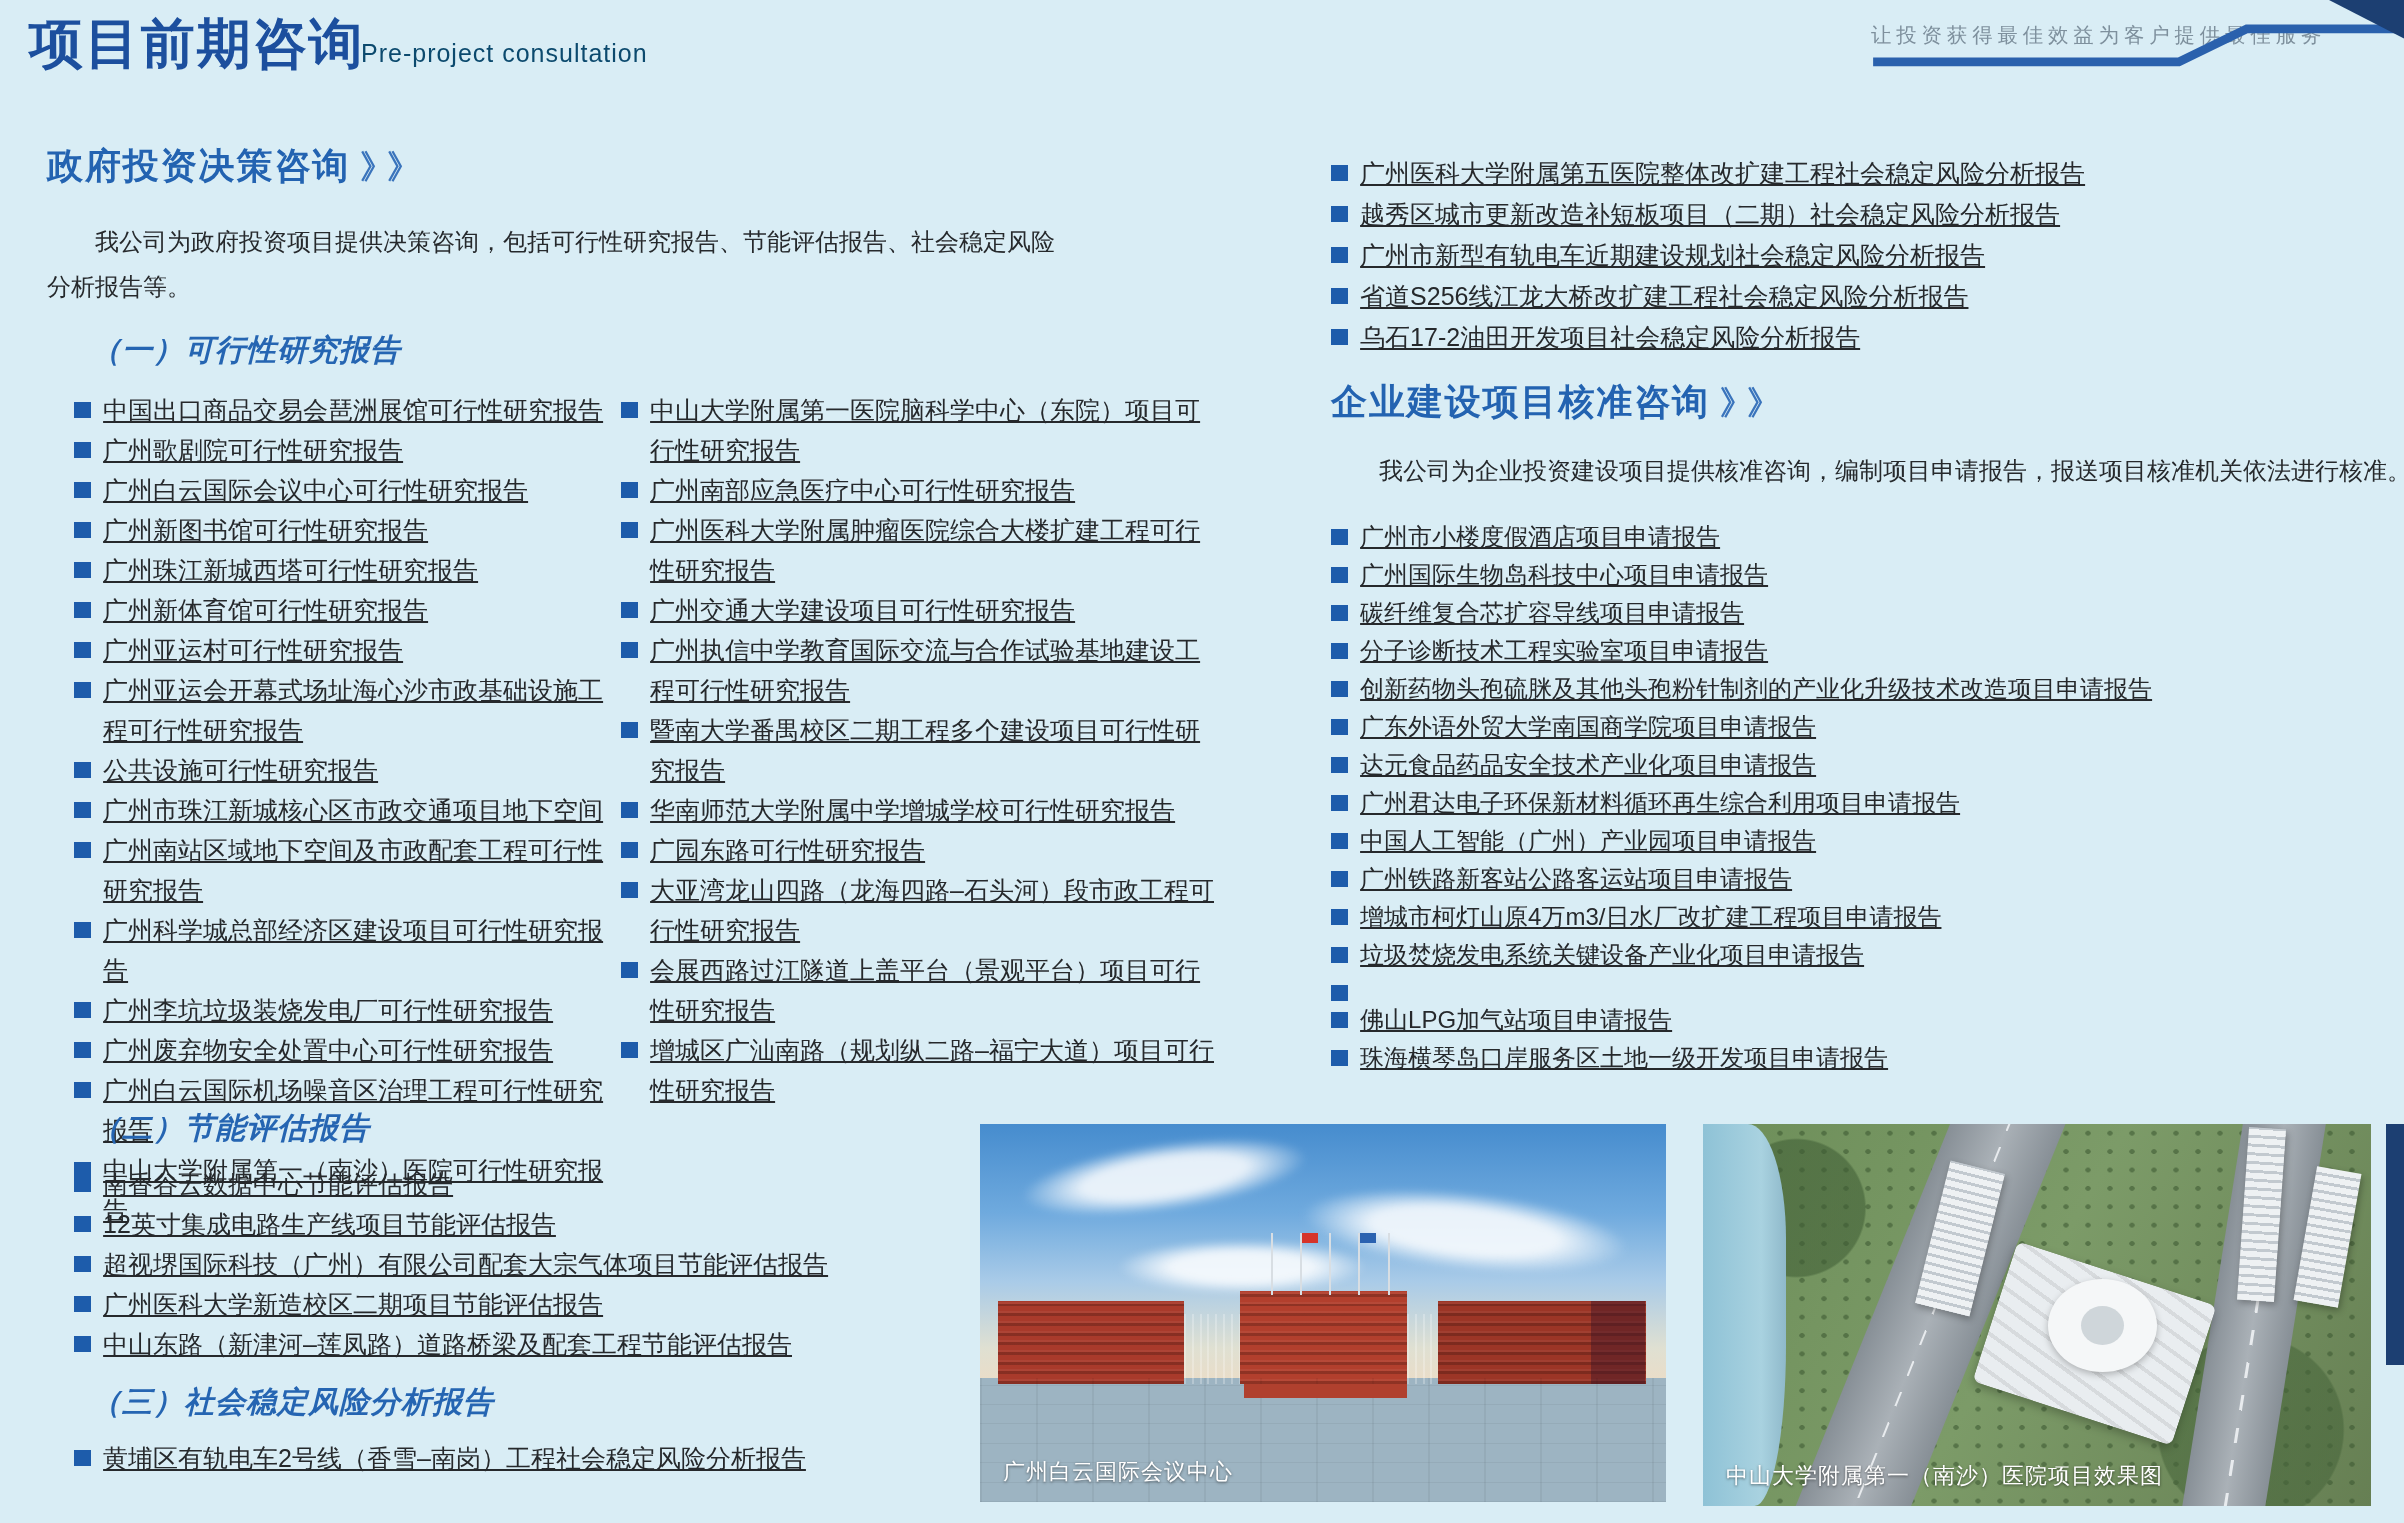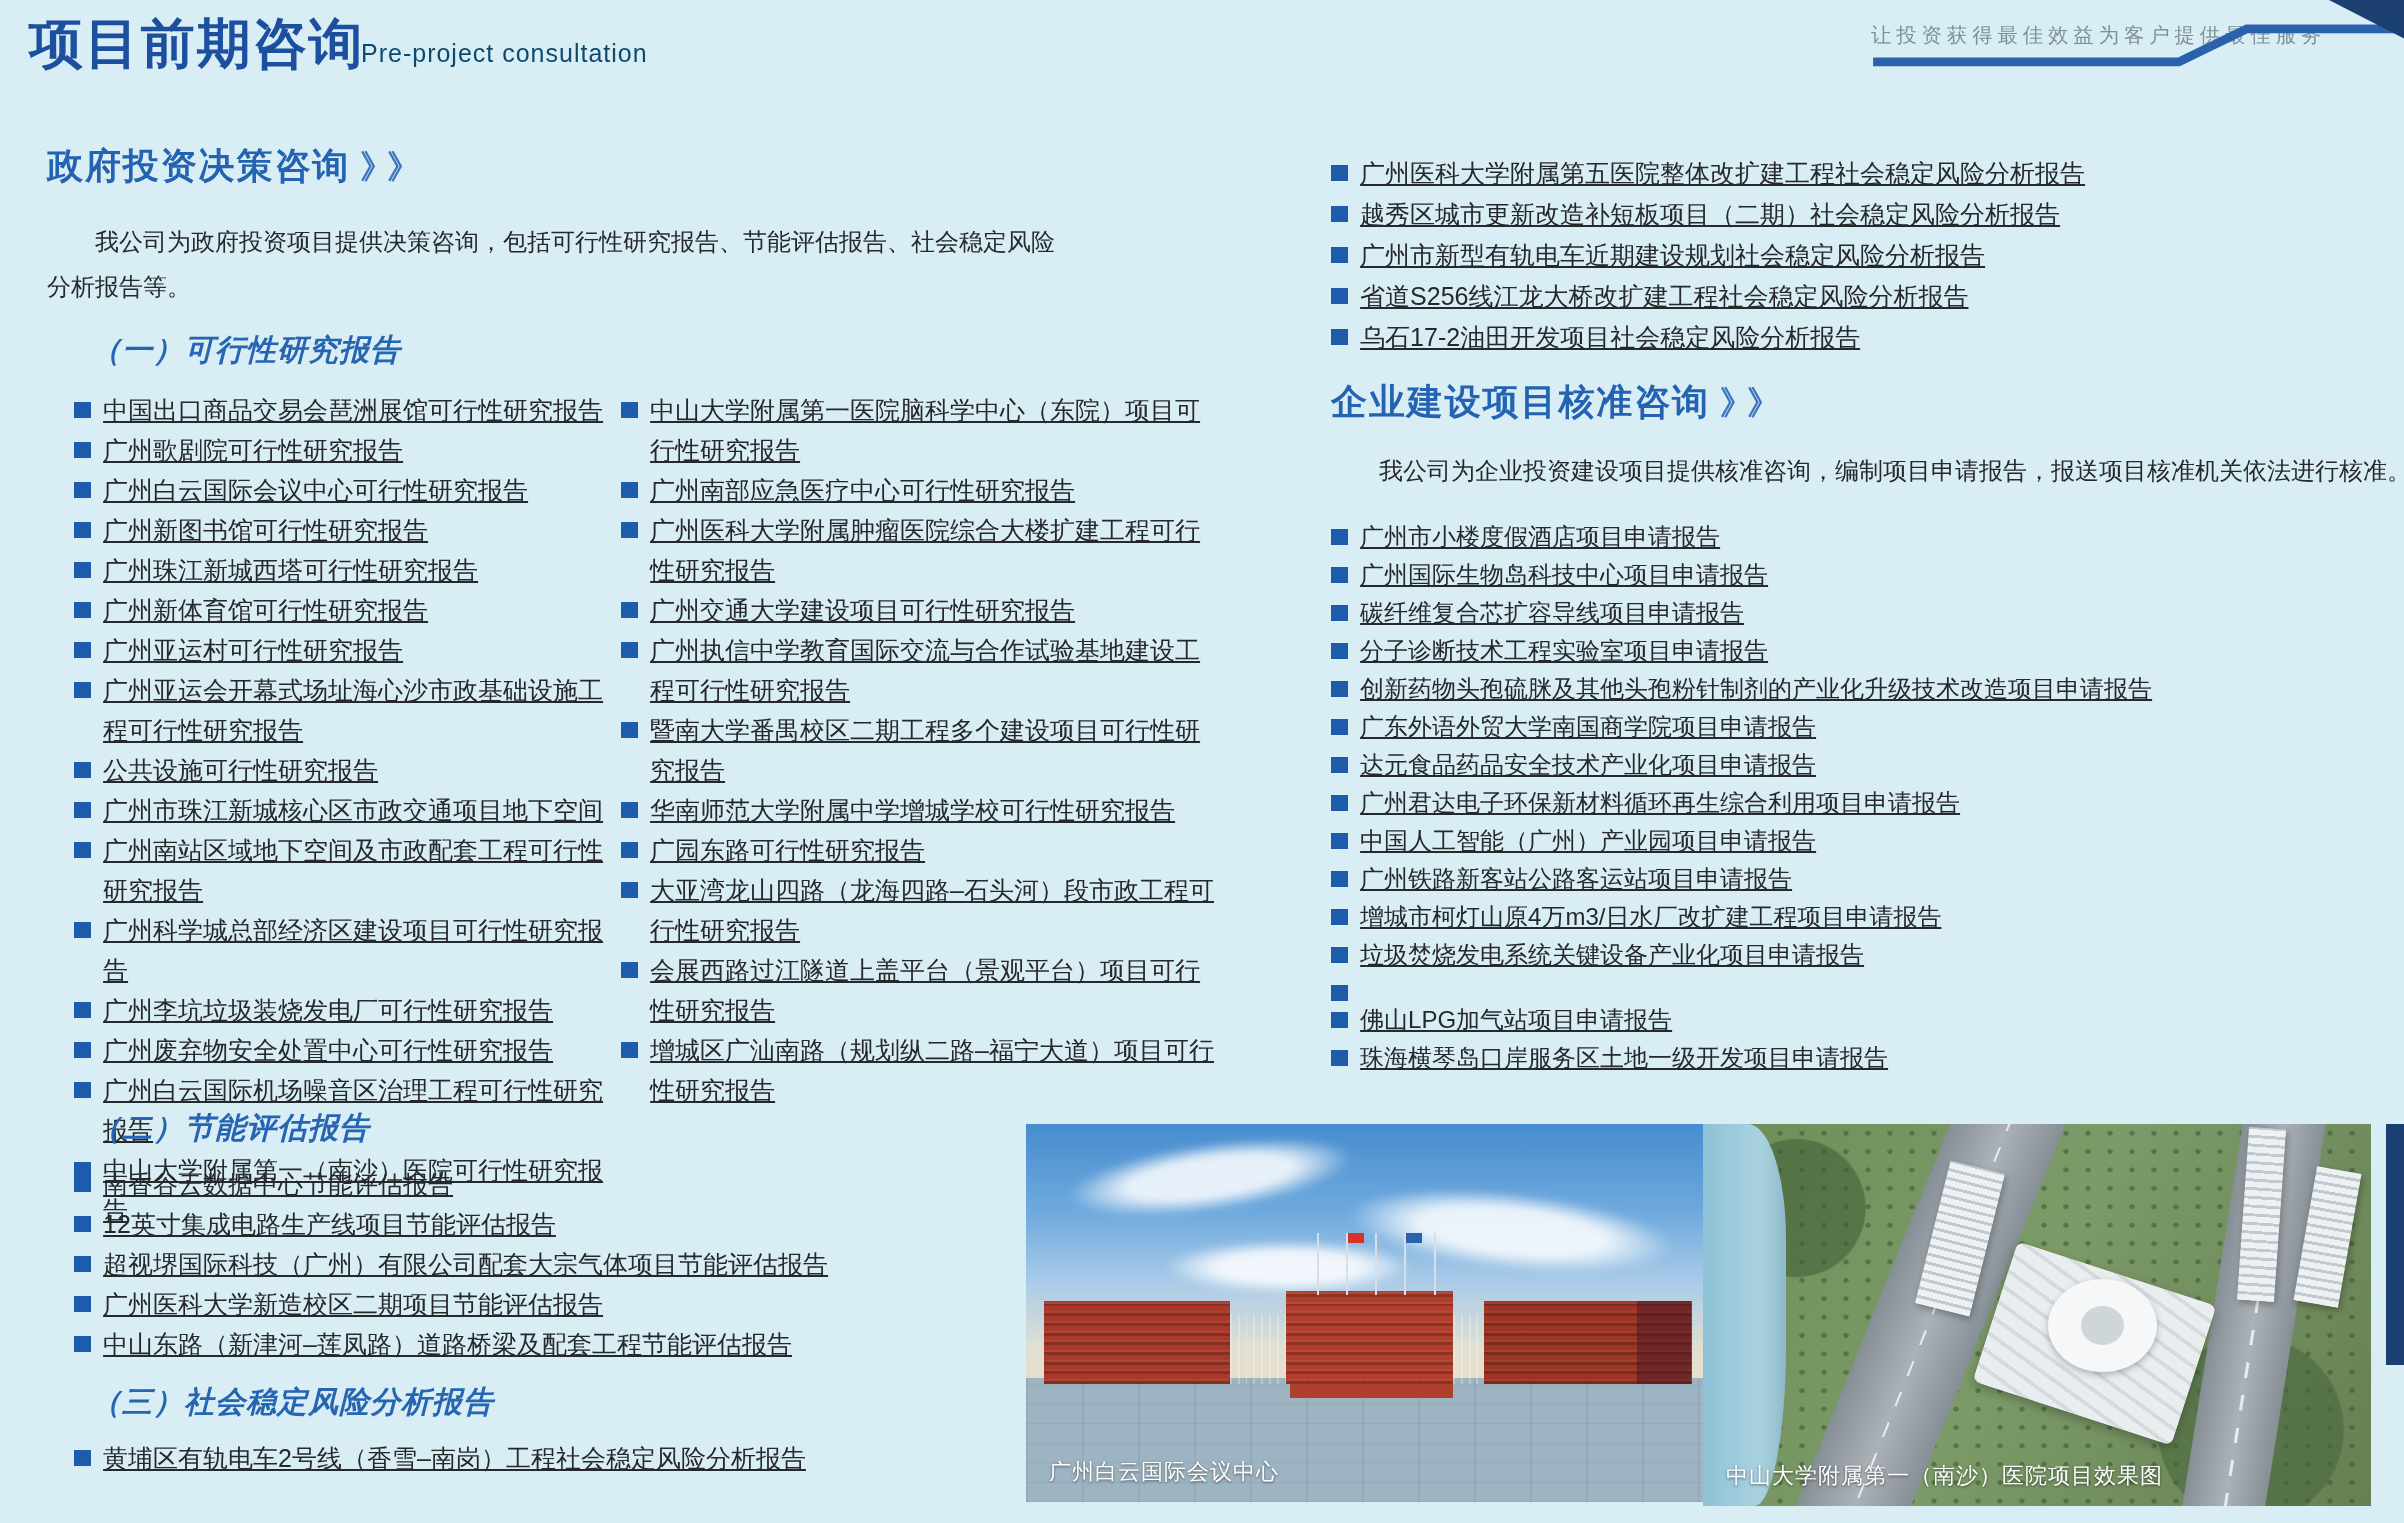--- a/index.html
+++ b/index.html
@@ -126,21 +126,21 @@
   #listA{ left:74px; top:390px; width:549px; }
   #listB{ left:621px; top:390px; width:596px; }
   #sub2-h3{ left:91px; top:1108px; }
   #list2{ left:74px; top:1164px; width:902px; }
   #sub3-h3{ left:91px; top:1382px; }
   #list3{ left:74px; top:1438px; width:932px; }
   #listR{ left:1331px; top:153px; width:1064px; }
   #ent-h2{ left:1331px; top:378px; }
   #ent-intro{ left:1331px; top:448px; width:1135px; }
   #listE{ left:1331px; top:518px; width:1067px; }
-  #fig1{ left:980px; top:1124px; width:686px; height:378px;margin-left:46px; }
+  #fig1{ left:980px; top:1124px; width:686px; height:378px; }
   #fig2{ left:1703px; top:1124px; width:668px; height:382px; }
 </style>
 </head>
 <body>
 
 <div class="page">
 
   <h1 class="title">项目前期咨询</h1>
   <span class="subtitle">Pre-project consultation</span>
   <div class="tagline">

